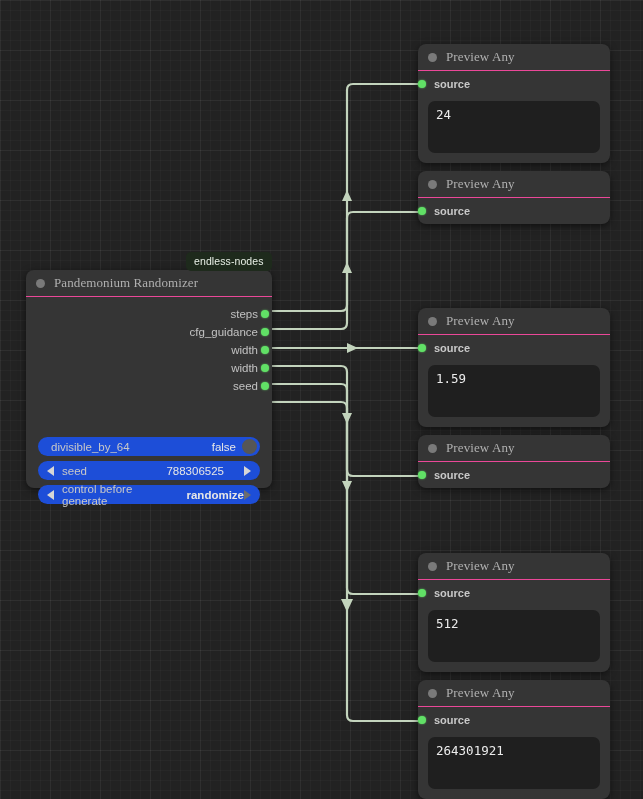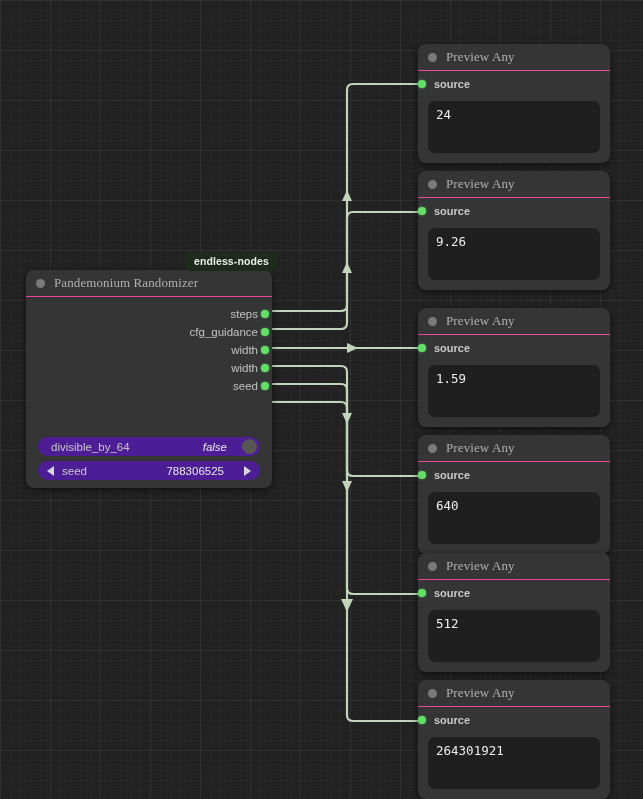--- a/index.html
+++ b/index.html
@@ -62,38 +62,38 @@
     color:#ececec;font-size:12.5px;
     font-family:"DejaVu Sans Mono","Liberation Mono",monospace;
     overflow:hidden;white-space:nowrap;
   }
 
   
   #rand-node{left:26px;top:270px;width:246px;height:218px;}
   .badge{
     position:absolute;left:160px;top:-18px;
     background:#1e2a1c;color:#e8efe6;
-    font-size:10.5px;font-weight:bold;
+    font-size:10.5px;font-weight:normal;
     padding:3px 8px 4px 8px;border-radius:5px;
     white-space:nowrap;letter-spacing:0.1px;
   }
   .out-slot{
     display:flex;align-items:center;justify-content:flex-end;
     height:18px;padding-right:6px;position:relative;
   }
   .out-label{color:#c2c2c2;font-size:11.5px;margin-right:8px;}
   .out-dot{
     width:8px;height:8px;border-radius:50%;
     background:#61e066;box-shadow:0 0 2px rgba(97,224,102,0.8);
     position:absolute;right:3px;
   }
   .widgets{position:absolute;left:0;right:0;top:140px;}
   .widget{
     margin:0 12px 5px 12px;height:19px;
-    background:#4c1d95;border-radius:10px;
+    background:#1d4ed8;border-radius:10px;
     display:flex;align-items:center;
     box-sizing:border-box;position:relative;
     font-size:11.5px;color:#c8c8c8;
   }
   .w-name{margin-left:13px;}
   .w-val{margin-left:auto;margin-right:20px;color:#e6e6e6;}
   .w-val.bold{font-weight:bold;}
   .toggle{
     width:15px;height:15px;border-radius:50%;
     background:#565656;margin-right:3px;margin-left:4px;flex:0 0 auto;
@@ -168,31 +168,37 @@
         </div>
         <div class="out-slot">
           <span class="out-label">seed</span>
           <span class="out-dot"></span>
         </div>
       </div>
 
       <div class="widgets">
         <div class="widget">
           <span class="w-name">divisible_by_64</span>
-          <span class="w-val" style="margin-right:11px;font-style:italic;">false</span>
+          <span class="w-val" style="margin-right:2px;">false</span>
           <span class="toggle"></span>
         </div>
 
         <div class="widget">
           <span class="arrow arrow-l"></span>
           <span class="w-name w-center">seed</span>
           <span class="w-val">788306525</span>
           <span class="arrow arrow-r"></span>
         </div>
 
+        <div class="widget">
+          <span class="arrow arrow-l"></span>
+          <span class="w-name w-center">control before generate</span>
+          <span class="w-val bold" style="margin-left:7px;margin-right:auto;">randomize</span>
+          <span class="arrow arrow-r dim"></span>
+        </div>
       </div>
     </div>
   </div>
 
   <div class="node prev-node" style="left:418px;top:44px;">
     <div class="node-header">
       <div class="collapse-dot"></div>
       <div class="node-title">Preview Any</div>
     </div>
     <div class="node-body">
@@ -207,21 +213,20 @@
   <div class="node prev-node" style="left:418px;top:171px;">
     <div class="node-header">
       <div class="collapse-dot"></div>
       <div class="node-title">Preview Any</div>
     </div>
     <div class="node-body">
       <div class="prev-slot">
         <span class="slot-dot"></span>
         <span class="slot-label">source</span>
       </div>
-      <div class="prev-text">9.26</div>
     </div>
   </div>
 
   <div class="node prev-node" style="left:418px;top:308px;">
     <div class="node-header">
       <div class="collapse-dot"></div>
       <div class="node-title">Preview Any</div>
     </div>
     <div class="node-body">
       <div class="prev-slot">
@@ -235,21 +240,20 @@
   <div class="node prev-node" style="left:418px;top:435px;">
     <div class="node-header">
       <div class="collapse-dot"></div>
       <div class="node-title">Preview Any</div>
     </div>
     <div class="node-body">
       <div class="prev-slot">
         <span class="slot-dot"></span>
         <span class="slot-label">source</span>
       </div>
-      <div class="prev-text">640</div>
     </div>
   </div>
 
   <div class="node prev-node" style="left:418px;top:553px;">
     <div class="node-header">
       <div class="collapse-dot"></div>
       <div class="node-title">Preview Any</div>
     </div>
     <div class="node-body">
       <div class="prev-slot">

